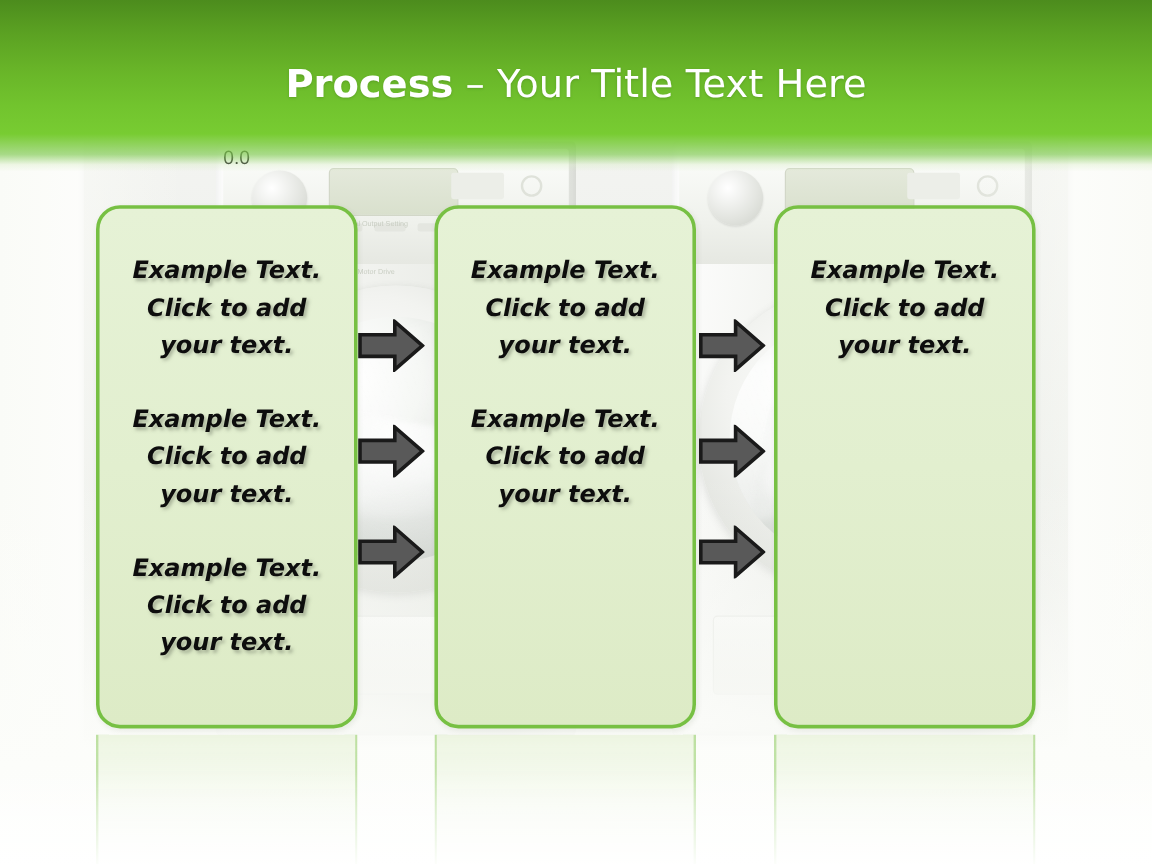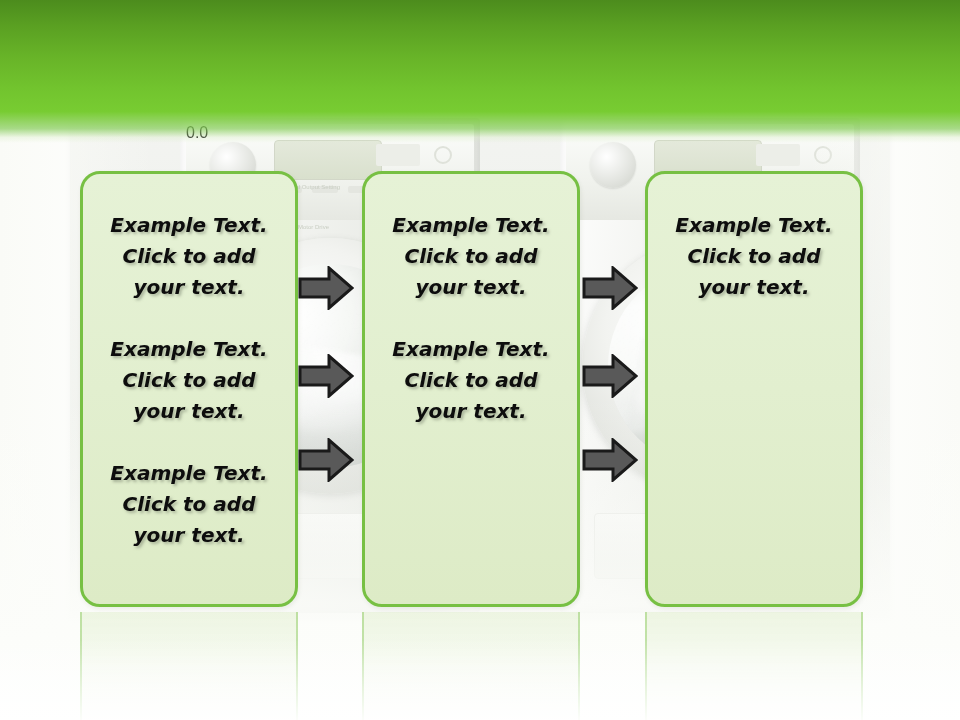--- a/index.html
+++ b/index.html
@@ -320,20 +320,23 @@
           </div>
       </div>
       <div class="drawer"></div>
     </div>
 
     <div class="photo-fade"></div>
     <div class="photo-fade-v"></div>
   </div>
 
   <div class="banner"></div>
+  <div class="title">
+    <span class="strong">Process</span><span class="light"> – Your Title Text Here</span>
+  </div>
 
   <div class="reflect c1"></div>
   <div class="reflect c2"></div>
   <div class="reflect c3"></div>
   <div class="reflect-mask"></div>
 
   <div class="boxes">
 
     <div class="pbox c1">
       <div class="ptext">Example Text.

